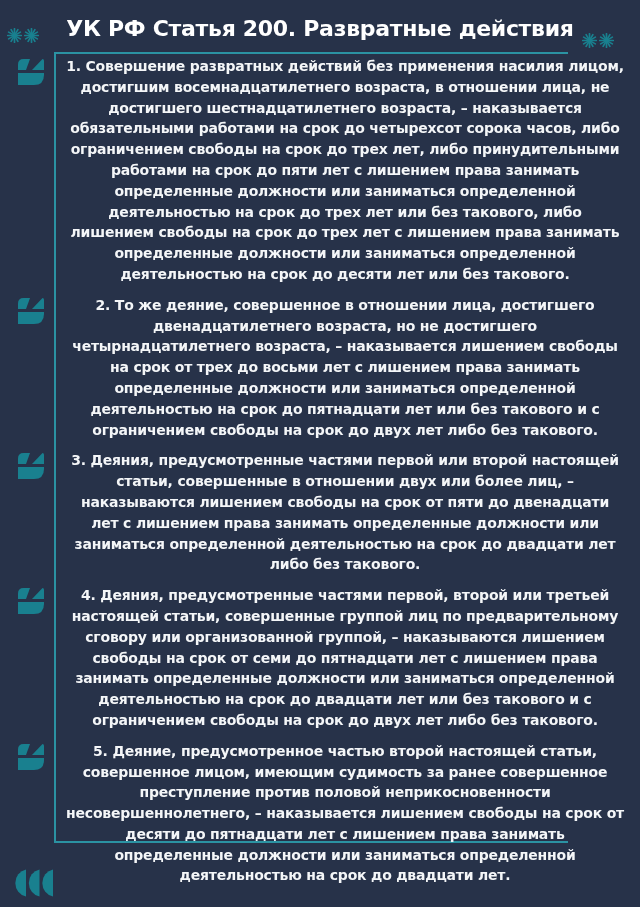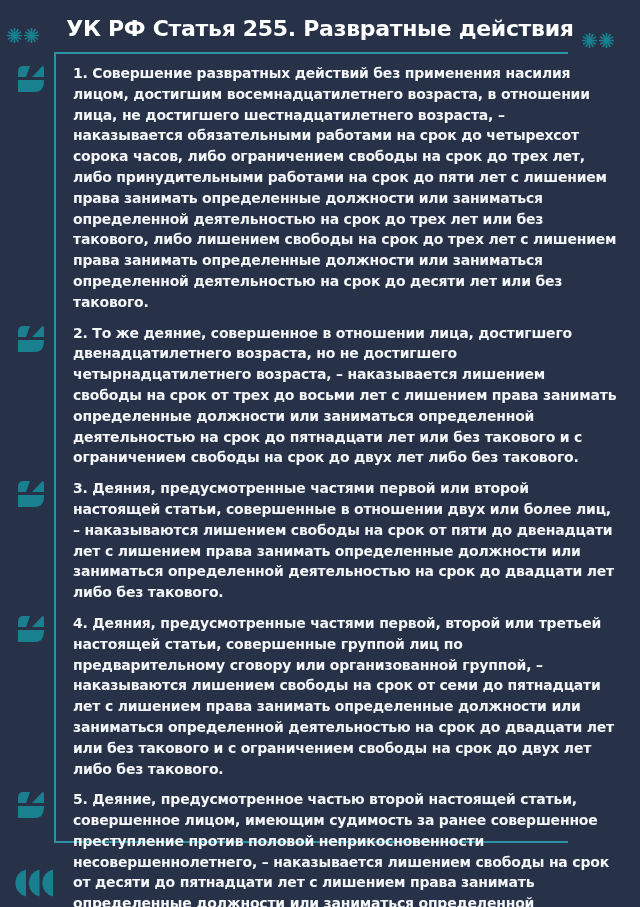--- a/index.html
+++ b/index.html
@@ -38,24 +38,24 @@
   
   .content{
     position:absolute;left:0;top:56px;width:640px;
   }
   .para{
     position:relative;
     padding:0 16px 0 66px;
     margin:0 0 10px 0;
   }
   .para p{
-    margin:7px;
+    margin:0;
     font-size:14px;line-height:20.8px;letter-spacing:-0.2px;
     font-weight:bold;color:#f4f6f8;
-    text-align:left;
+    text-align:center;
   }
   .q{
     position:absolute;left:15px;top:0;
     width:32px;height:32px;display:block;
   }
 
   
   .bottom-deco{
     position:absolute;left:12px;top:869px;
     width:42px;height:28px;
@@ -110,21 +110,21 @@
           <line x1="10" y1="1" x2="10" y2="19"></line>
         <line x1="2.2" y1="5.5" x2="17.8" y2="14.5"></line>
           <line x1="5.5" y1="2.2" x2="14.5" y2="17.8"></line>
         <line x1="2.2" y1="14.5" x2="17.8" y2="5.5"></line>
           <line x1="5.5" y1="17.8" x2="14.5" y2="2.2"></line>
       </g>
       <circle cx="10" cy="10" r="3" fill="#19808F"></circle>
     </svg>
   </div>
 
-  <h1 class="title">УК РФ Статья 255. Развратные действия</h1>
+  <h1 class="title">УК РФ Статья 200. Развратные действия</h1>
 
   <div class="frame"></div>
 
   <div class="content">
 
     <div class="para">
       <span class="q">
         <svg width="32" height="32" viewBox="0 0 32 32" fill="#19808F">
           <path d="M3 14 V8.5 Q3 3 8.5 3 H15 L11 14 Z"></path>
           <path d="M29 14 H17 L27.5 3 Q29 3 29 4.5 Z"></path>

